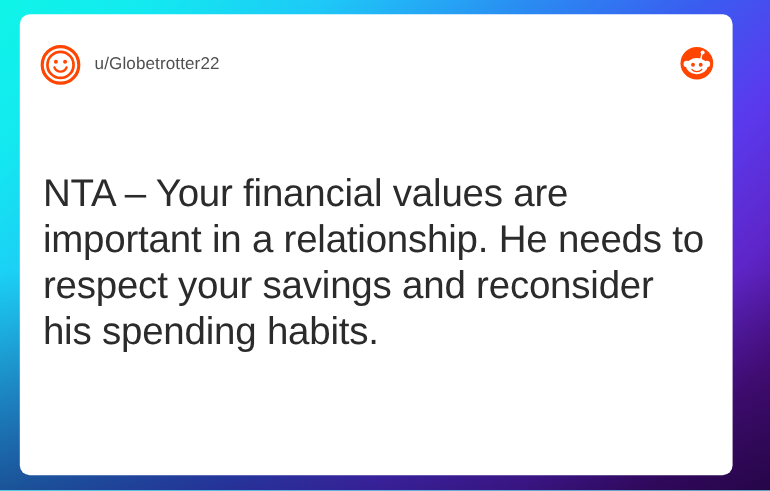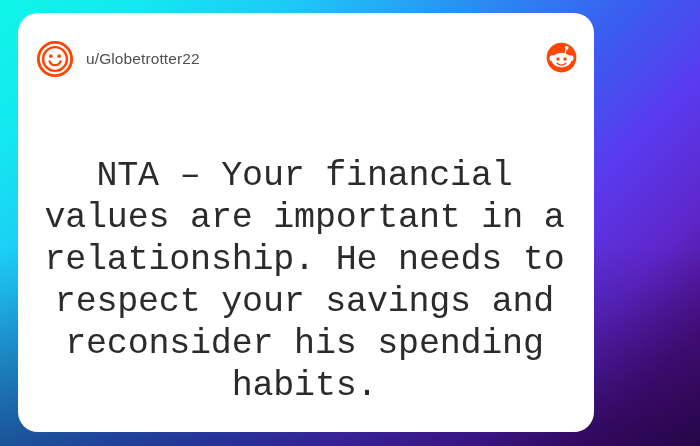--- a/index.html
+++ b/index.html
@@ -41,26 +41,25 @@
     inset: 0;
     background-image:
       linear-gradient(to bottom, rgba(0,0,0,0) 55%, rgba(10,0,40,0.45) 100%);
     pointer-events: none;
   }
 
   #card {
     position: absolute;
     left: 18px;
     top: 13px;
-    width: 576px;
+    width: 648px;
     height: 419px;
     background: #ffffff;
-    border-radius: 20px;
+    border-radius: 9px;
     z-index: 2;
-    text-align: center;
   }
 
   
   #card-header {
     position: absolute;
     left: 0; right: 0; top: 0;
     height: 95px;
   }
 
   .avatar {
@@ -93,21 +92,20 @@
   #post-body {
     position: absolute;
     left: 21px;
     right: 24px;
     top: 142px;
     font-size: 35px;
     line-height: 42px;
     color: #2b2b2b;
     letter-spacing: -0.2px;
     font-weight: 400;
-    font-family: Liberation Mono, monospace;
   }
 </style>
 </head>
 <body>
 
 <div id="stage">
 
   <div id="card">
 
     <div id="card-header">

